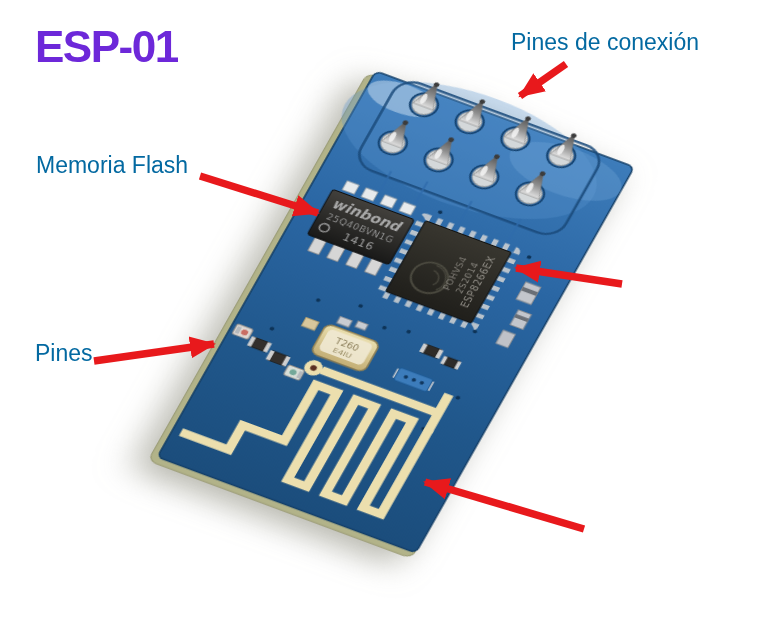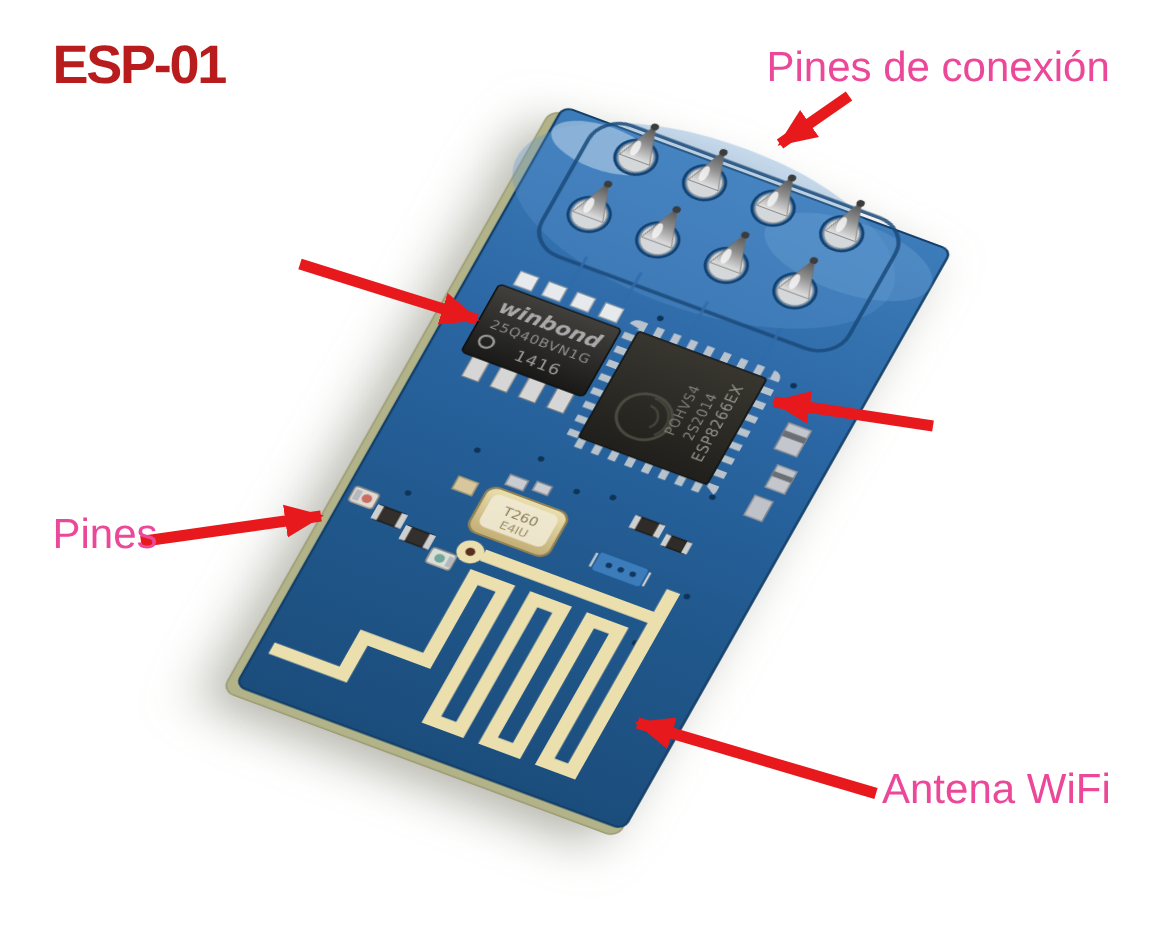--- a/index.html
+++ b/index.html
@@ -1,20 +1,20 @@
 <!DOCTYPE html>
 <html><head>
 <meta charset="utf-8">
 <style>
   html,body{margin:0;padding:0;background:#ffffff;}
   #stage{position:relative;width:768px;height:624px;background:#ffffff;overflow:hidden;
          font-family:"Liberation Sans",sans-serif;}
-  .lbl{position:absolute;color:#ec4899;font-size:28px;line-height:1.15;white-space:nowrap;}
-  #title{position:absolute;left:35px;top:22px;font-size:36px;font-weight:700;
-         letter-spacing:-1.5px;color:#b91c1c;}
+  .lbl{position:absolute;color:#0369a1;font-size:23px;line-height:1.15;white-space:nowrap;}
+  #title{position:absolute;left:35px;top:22px;font-size:44px;font-weight:700;
+         letter-spacing:-1.5px;color:#6d28d9;}
   #board-svg{position:absolute;left:0;top:0;}
   #pcb-group{filter:drop-shadow(-10px 14px 16px rgba(128,128,112,0.55));}
   text{font-family:"DejaVu Sans","Liberation Sans",sans-serif;}
   .chiptext{letter-spacing:0.5px;}
 </style>
 </head>
 <body>
 
 <div id="stage">
 
@@ -240,15 +240,15 @@
       <line x1="566" y1="64" x2="520" y2="96" stroke="#e8191c" stroke-width="7.5" marker-end="url(#ah)"></line>
       <line x1="200" y1="176" x2="318" y2="213" stroke="#e8191c" stroke-width="7.5" marker-end="url(#ah)"></line>
       <line x1="622" y1="284" x2="516" y2="268" stroke="#e8191c" stroke-width="7.5" marker-end="url(#ah)"></line>
       <line x1="94" y1="361" x2="214" y2="344" stroke="#e8191c" stroke-width="7.5" marker-end="url(#ah)"></line>
       <line x1="584" y1="529" x2="425" y2="482" stroke="#e8191c" stroke-width="7.5" marker-end="url(#ah)"></line>
     </g>
   </svg>
 
   <div id="title">ESP-01</div>
   <div class="lbl" style="left:511px;top:29px;">Pines de conexión</div>
+  <div class="lbl" style="left:36px;top:152px;">Memoria Flash</div>
   <div class="lbl" style="left:35px;top:340px;">Pines</div>
-  <div class="lbl" style="left:588px;top:510px;">Antena WiFi</div>
 </div>
 
 </body></html>

